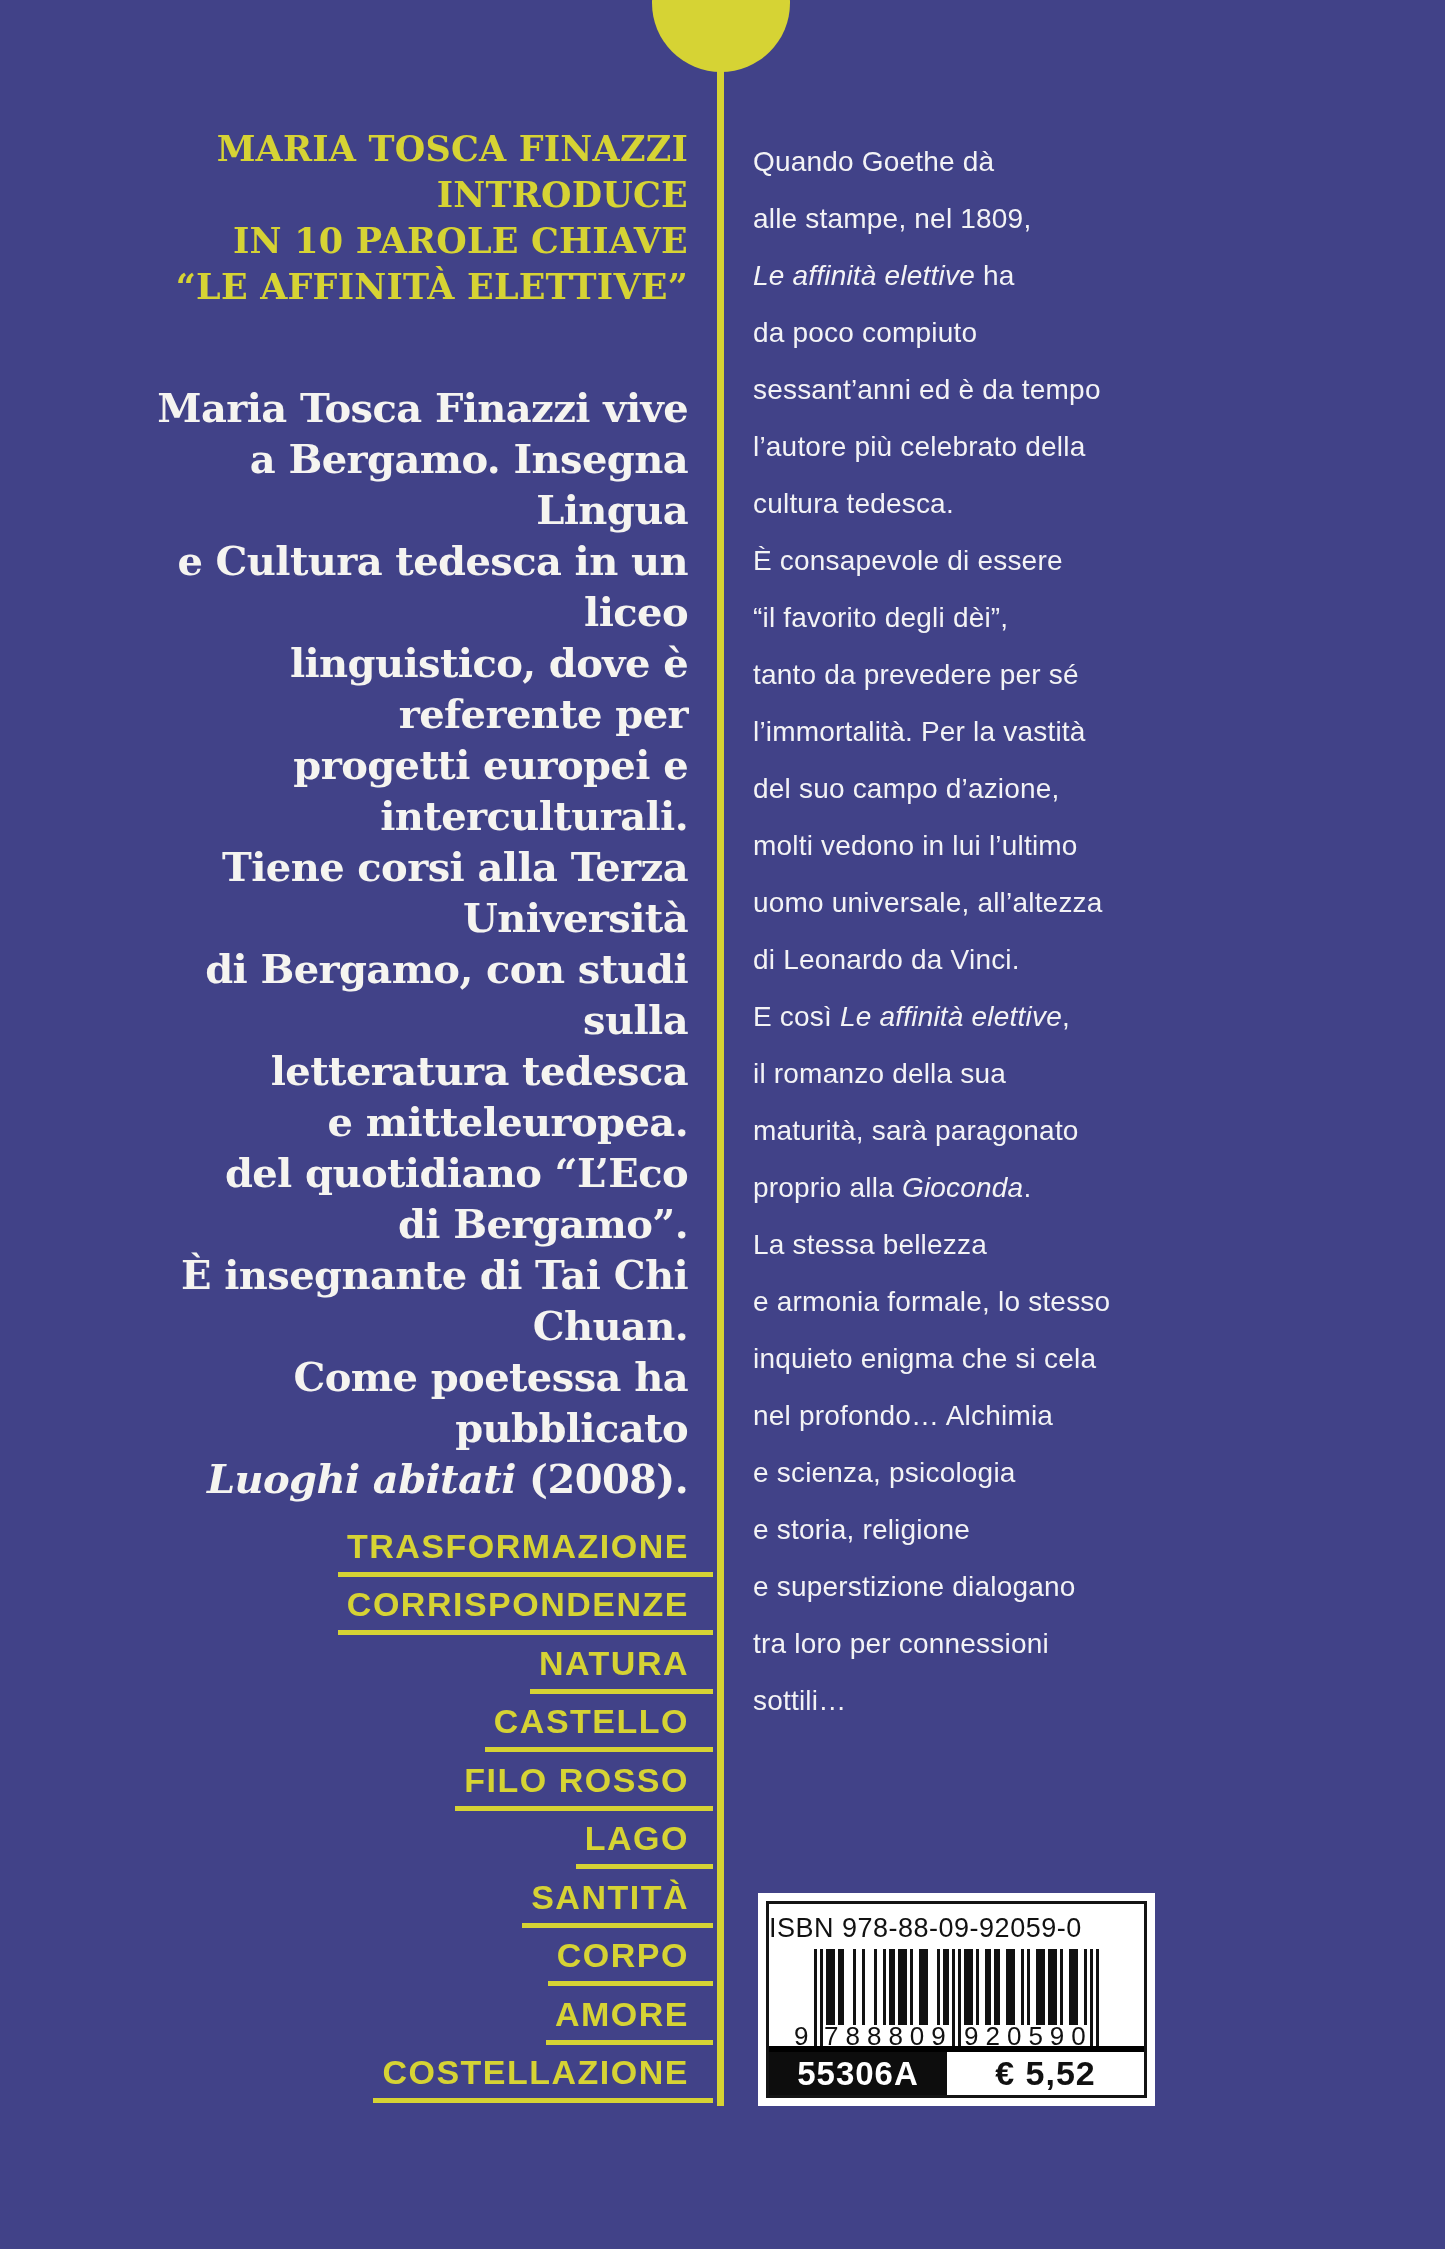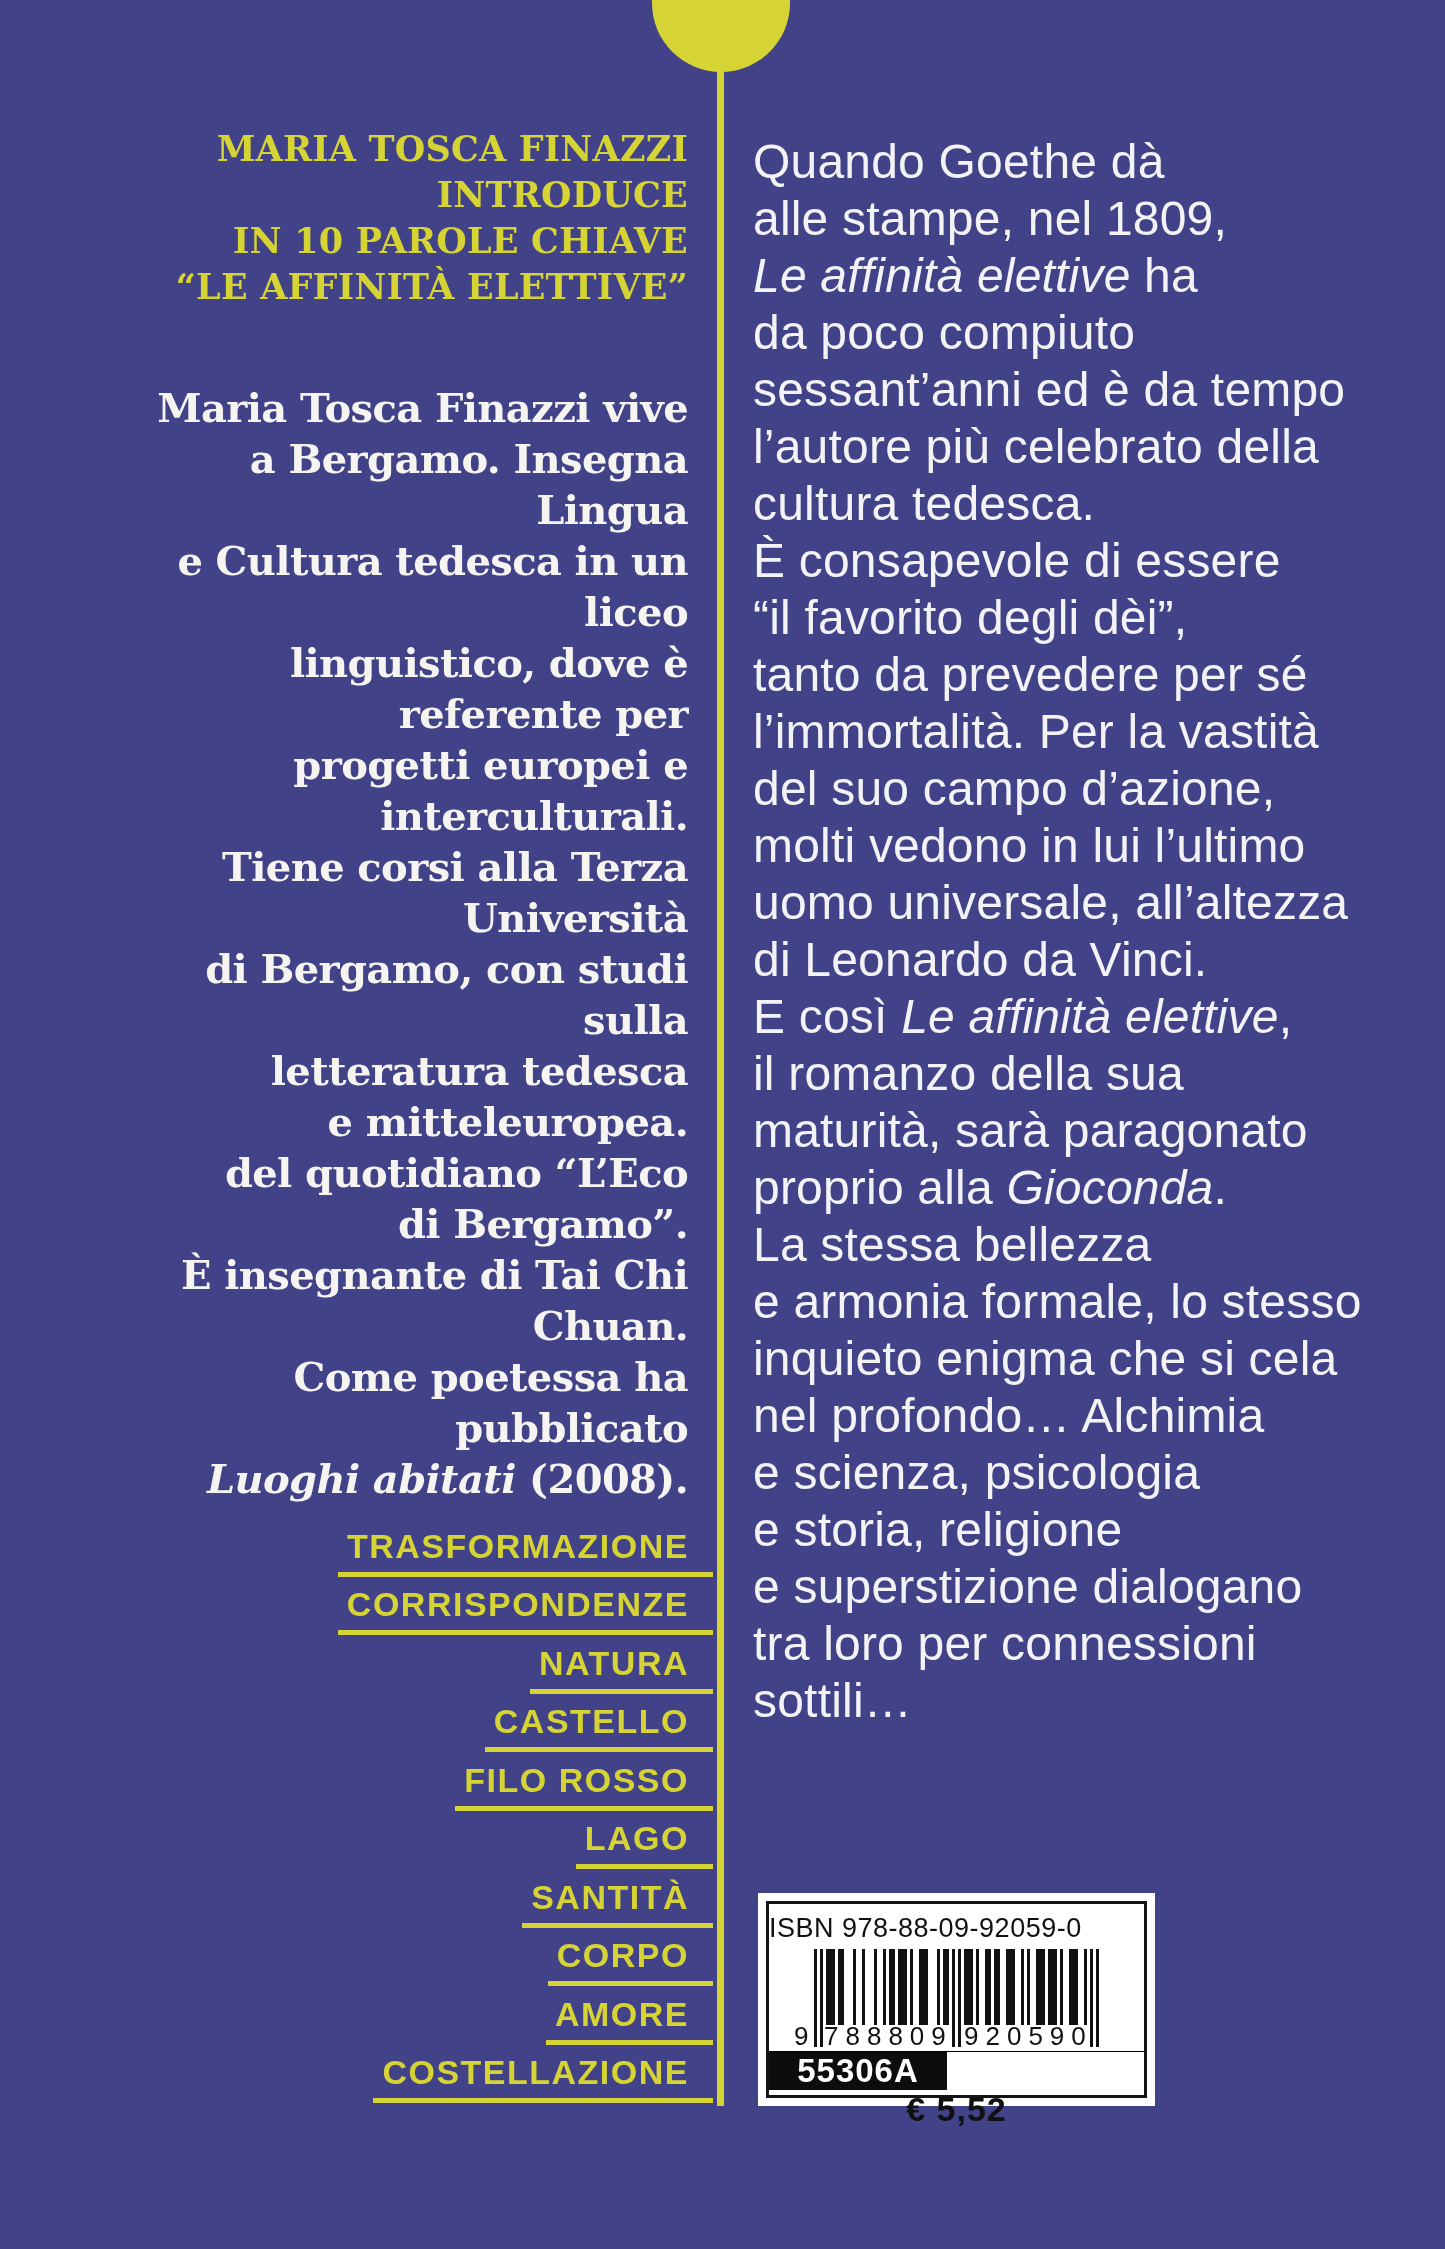--- a/index.html
+++ b/index.html
@@ -43,21 +43,21 @@
     font-family:"Liberation Sans", sans-serif;font-weight:700;
     font-size:34px;line-height:38px;letter-spacing:1.5px;
     padding:0 24px 7px 9px;
     border-bottom:5px solid #d6d334;
   }
   
   .body-text{
     position:absolute;left:753px;top:133px;width:650px;
     color:#f3f3f5;
     font-family:"Liberation Sans", sans-serif;font-weight:500;
-    font-size:48px;line-height:57px;letter-spacing:0.2px;
+    font-size:28px;line-height:57px;letter-spacing:0.2px;
   }
   
   .barcode-box{
     position:absolute;left:758px;top:1893px;width:397px;height:213px;
     background:#ffffff;
   }
   .barcode-inner{
     position:absolute;left:8px;top:8px;right:8px;bottom:8px;
     border:3px solid #141414;
   }
@@ -74,21 +74,21 @@
   .module.guard{height:98px;}
   .ean-digits{
     position:absolute;top:72px;left:0;width:285px;height:26px;
     color:#111;font-size:26px;font-weight:400;
   }
   .ean-digits .d9{position:absolute;left:-20px;top:0;}
   .ean-digits .g1{position:absolute;left:10px;width:124px;top:0;text-align:center;letter-spacing:7px;}
   .ean-digits .g2{position:absolute;left:150px;width:124px;top:0;text-align:center;letter-spacing:7px;}
   .band{
     position:absolute;left:0;right:0;bottom:0;height:43px;
-    border-top:1px solid #000000;display:flex;flex-direction:column;
+    border-top:6px solid #000000;display:flex;
   }
   .code-box{
     width:178px;background:#0d0d0d;color:#ffffff;
     display:flex;align-items:center;justify-content:center;
     font-size:33px;font-weight:700;letter-spacing:1px;
   }
   .price-box{
     flex:1;display:flex;align-items:center;justify-content:center;
     color:#111;font-size:34px;font-weight:700;letter-spacing:1px;
   }

